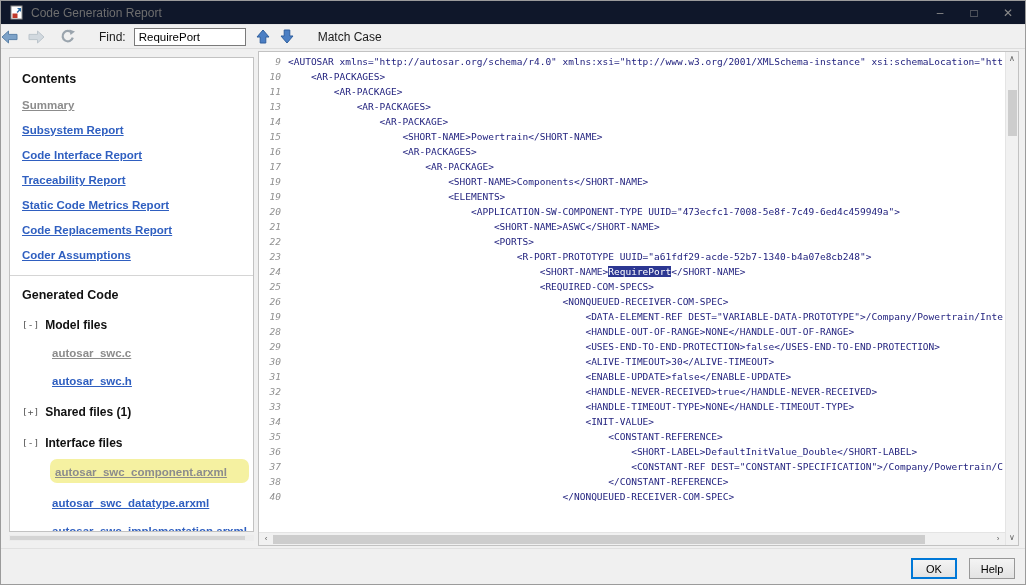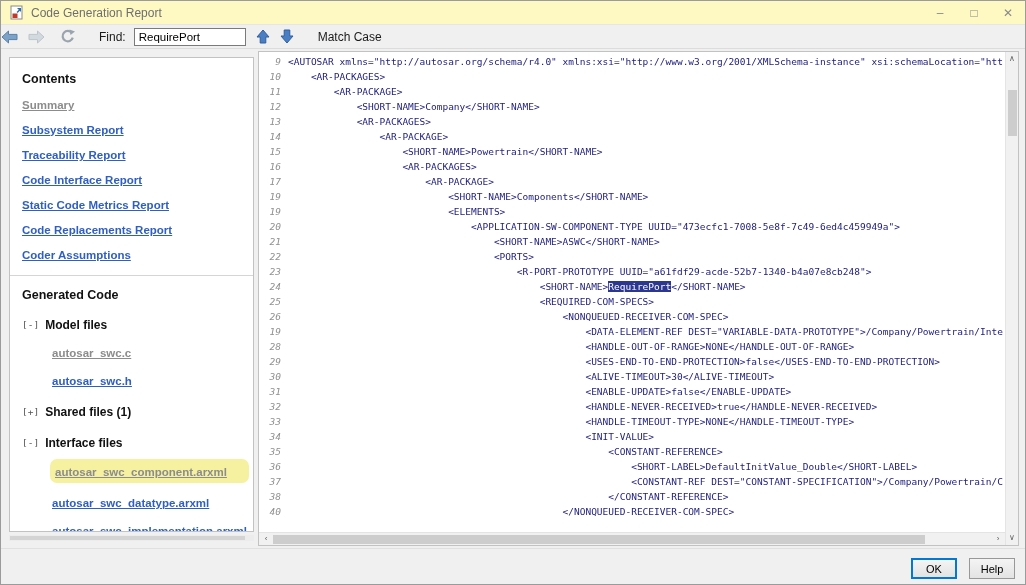--- a/index.html
+++ b/index.html
@@ -5,21 +5,21 @@
   * { margin:0; padding:0; box-sizing:border-box; }
   html,body { background:#cfcfcf; font-family:"Liberation Sans", sans-serif; }
   .window {
     position:relative; width:1026px; height:585px;
     background:#f0f0f0; border:1px solid #9b9b9b; overflow:hidden;
   }
   
   .titlebar {
     position:absolute; left:0; top:0; right:0; height:24px;
     display:flex; align-items:center; padding-left:8px;
-    background:#fef9c3; border-bottom:1px solid #e6e6e6;
+    background:#0f172a; border-bottom:1px solid #e6e6e6;
   }
   .app-icon { width:16px; height:16px; margin-right:6px; display:inline-flex; }
   .title { font-size:12px; color:#6e6e6e; }
   .win-controls { margin-left:auto; display:flex; height:100%; }
   .wc {
     width:34px; height:100%; display:flex; align-items:center; justify-content:center;
     color:#8a8a8a; font-size:12px; cursor:default;
   }
   
   .toolbar {
@@ -161,22 +161,22 @@
       </svg>
     </span>
     <span class="match-case">Match Case</span>
   </div>
 
   <div class="sidebar">
     <div class="side-heading">Contents</div>
     <div>
         <a href="#" class="side-link visited">Summary</a>
         <a href="#" class="side-link link">Subsystem Report</a>
+        <a href="#" class="side-link link">Code Interface Report</a>
         <a href="#" class="side-link link">Traceability Report</a>
-        <a href="#" class="side-link link">Code Interface Report</a>
         <a href="#" class="side-link link">Static Code Metrics Report</a>
         <a href="#" class="side-link link">Code Replacements Report</a>
         <a href="#" class="side-link link">Coder Assumptions</a>
       </div>
     <div class="side-divider"></div>
     <div class="side-heading">Generated Code</div>
     <div>
         <div class="tree-group"><span class="expander">[-]</span><span class="tree-label">Model files</span></div>
         <div class="file-row"><a href="#" class="file-link visited">autosar_swc.c</a></div>
         <div class="file-row"><a href="#" class="file-link link">autosar_swc.h</a></div>
@@ -189,21 +189,20 @@
   </div>
   <div class="side-hscroll">
     <div class="side-hthumb"></div>
   </div>
 
   <div class="codepanel">
     <div class="code-lines">
         <div class="code-line"><span class="lineno">9</span><span class="codetext">&lt;AUTOSAR xmlns="http://autosar.org/schema/r4.0" xmlns:xsi="http://www.w3.org/2001/XMLSchema-instance" xsi:schemaLocation="htt</span></div>
         <div class="code-line"><span class="lineno">10</span><span class="codetext">    &lt;AR-PACKAGES&gt;</span></div>
         <div class="code-line"><span class="lineno">11</span><span class="codetext">        &lt;AR-PACKAGE&gt;</span></div>
-        <div class="code-line"><span class="lineno">12</span><span class="codetext">            &lt;SHORT-NAME&gt;Company&lt;/SHORT-NAME&gt;</span></div>
         <div class="code-line"><span class="lineno">13</span><span class="codetext">            &lt;AR-PACKAGES&gt;</span></div>
         <div class="code-line"><span class="lineno">14</span><span class="codetext">                &lt;AR-PACKAGE&gt;</span></div>
         <div class="code-line"><span class="lineno">15</span><span class="codetext">                    &lt;SHORT-NAME&gt;Powertrain&lt;/SHORT-NAME&gt;</span></div>
         <div class="code-line"><span class="lineno">16</span><span class="codetext">                    &lt;AR-PACKAGES&gt;</span></div>
         <div class="code-line"><span class="lineno">17</span><span class="codetext">                        &lt;AR-PACKAGE&gt;</span></div>
         <div class="code-line"><span class="lineno">19</span><span class="codetext">                            &lt;SHORT-NAME&gt;Components&lt;/SHORT-NAME&gt;</span></div>
         <div class="code-line"><span class="lineno">19</span><span class="codetext">                            &lt;ELEMENTS&gt;</span></div>
         <div class="code-line"><span class="lineno">20</span><span class="codetext">                                &lt;APPLICATION-SW-COMPONENT-TYPE UUID="473ecfc1-7008-5e8f-7c49-6ed4c459949a"&gt;</span></div>
         <div class="code-line"><span class="lineno">21</span><span class="codetext">                                    &lt;SHORT-NAME&gt;ASWC&lt;/SHORT-NAME&gt;</span></div>
         <div class="code-line"><span class="lineno">22</span><span class="codetext">                                    &lt;PORTS&gt;</span></div>

